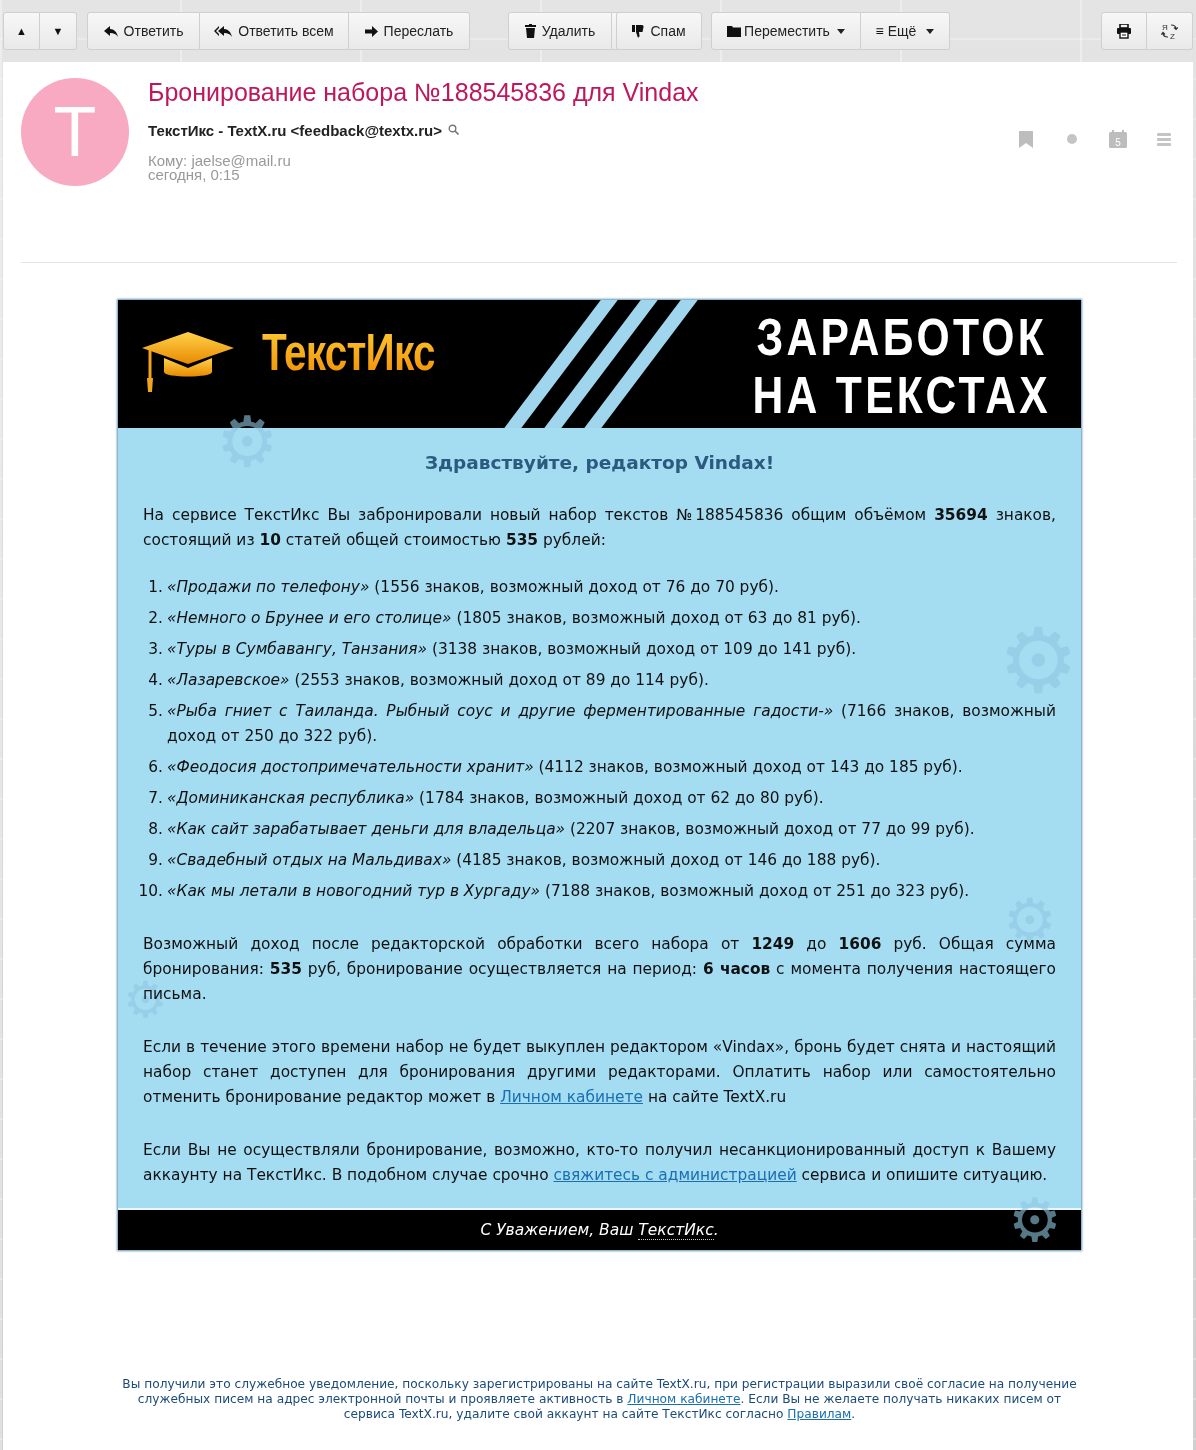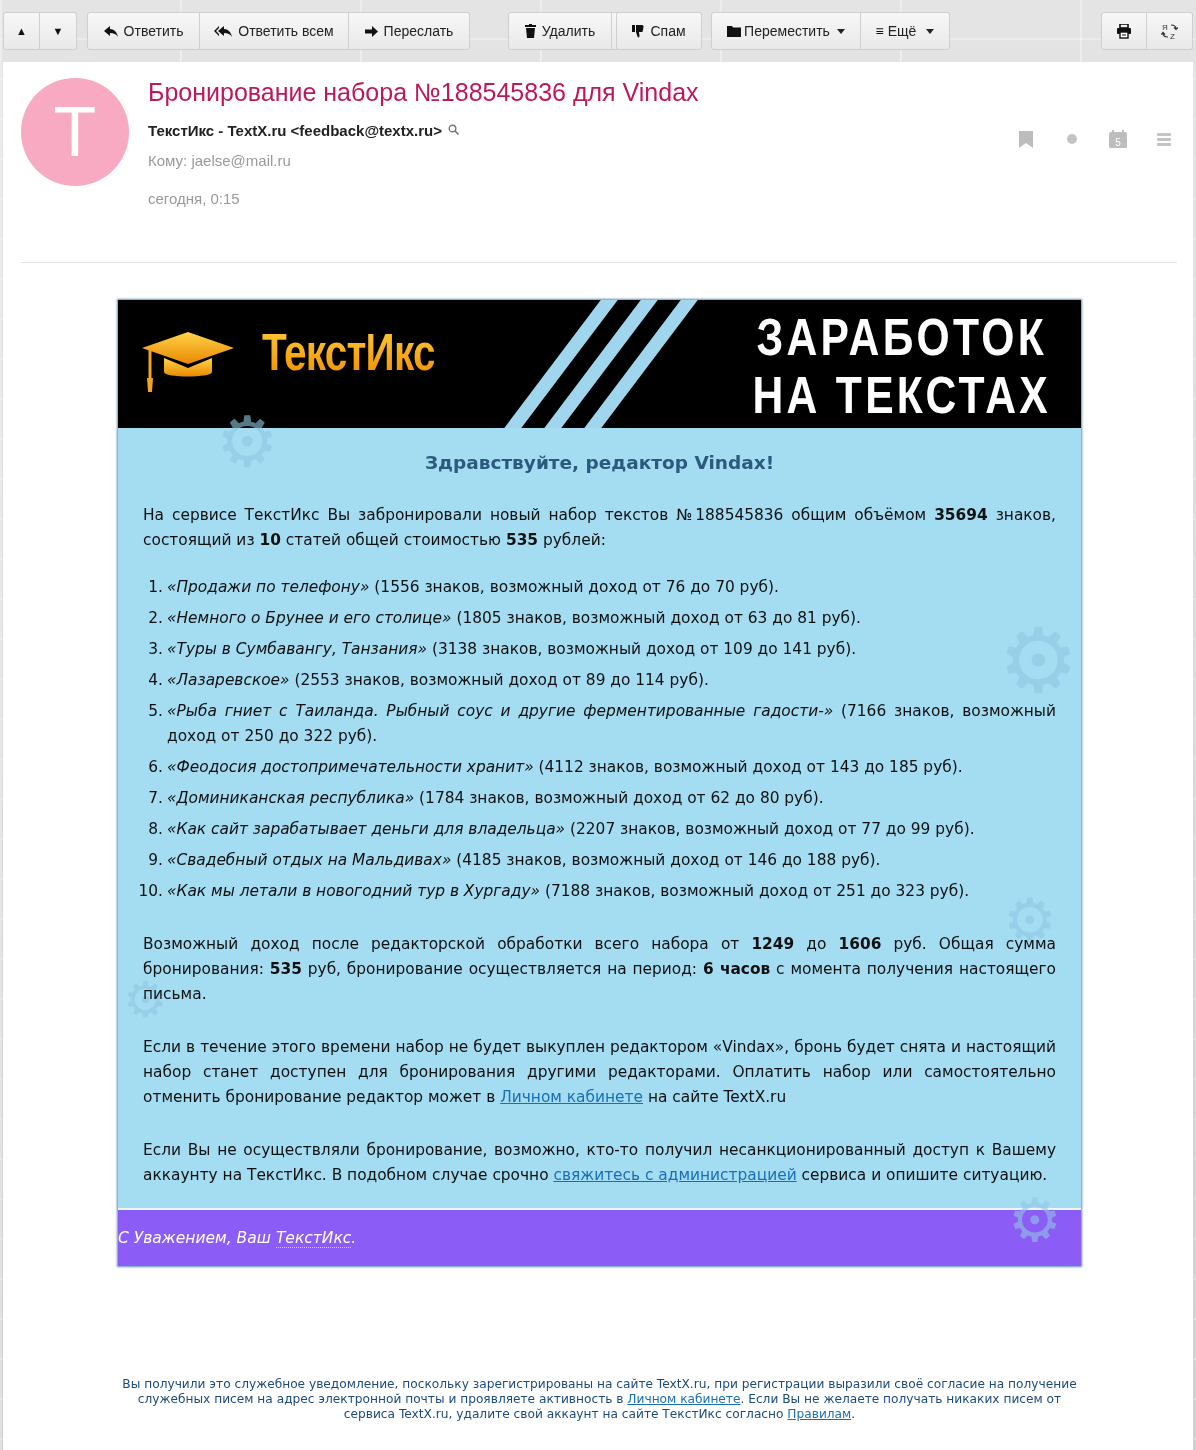--- a/index.html
+++ b/index.html
@@ -47,21 +47,21 @@
   .msg-head { position: relative; height: 160px; }
   .avatar {
     position: absolute; left: 18px; top: 16px; width: 108px; height: 108px; border-radius: 50%;
     background: #f7aac2; color: #fff; font-size: 70px; display: flex; align-items: center; justify-content: center;
     font-family: "Liberation Sans", sans-serif;
   }
   .subject { position: absolute; left: 145px; top: 16px; font-size: 25px; color: #be185d; }
   .sender { position: absolute; left: 145px; top: 60px; font-size: 15px; font-weight: bold; color: #222; display: flex; align-items: center; gap: 6px; }
   .sender .mag { font-size: 12px; color: #777; font-weight: normal; }
   .to { position: absolute; left: 145px; top: 90px; font-size: 15px; color: #999; }
-  .date { position: absolute; left: 145px; top: 128px; font-size: 15px; color: #999; }
+  .date { position: absolute; left: 145px; top: 104px; font-size: 15px; color: #999; }
   .head-icons { position: absolute; right: 20px; top: 68px; display: flex; gap: 28px; align-items: center; }
   .hi { width: 18px; height: 18px; display: flex; align-items: center; justify-content: center; cursor: pointer; }
   .divider { position: absolute; left: 18px; right: 16px; top: 200px; height: 1px; background: #e4e4e4; }
 
   
   .card {
     position: absolute; left: 115px; top: 238px; width: 963px;
     border-radius: 0; overflow: hidden; box-shadow: 0 0 2px 1px #5f8fb3;
   }
   .banner { height: 128px; background: #000; position: relative; overflow: hidden; }
@@ -85,21 +85,21 @@
   .greeting { text-align: center; font-weight: bold; color: #2c5a7e; font-size: 18.5px; margin-top: 2px; margin-bottom: 28px; position: relative; }
   .body-area p { text-align: justify; position: relative; }
   .art-list { list-style: none; margin: 22px 0 28px 0; position: relative; }
   .art-list li { position: relative; padding-left: 24px; margin-bottom: 6px; text-align: justify; }
   .art-list li .num { position: absolute; left: 0; width: 20px; text-align: right; }
   .art-list li.w2 .num { left: -10px; width: 30px; }
   .art-list em { font-style: italic; }
   .gap { height: 28px; }
   a.lnk { color: #1a6fb0; text-decoration: underline; cursor: pointer; }
 
-  .footer-bar { background: #8b5cf6; height: 58px; display: flex; align-items: center; justify-content: flex-start; border-top: 2px solid #e9f6fb; }
+  .footer-bar { background: #000000; height: 42px; display: flex; align-items: center; justify-content: center; border-top: 2px solid #e9f6fb; }
   .footer-bar span { color: #fff; font-style: italic; font-family: "DejaVu Sans", sans-serif; font-size: 15.5px; }
   .footer-bar .sig { border-bottom: 1px dotted #ccc; }
 
   .disclaimer {
     position: absolute; left: 115px; top: 1315px; width: 963px; text-align: center;
     font-family: "DejaVu Sans", sans-serif; font-size: 12.2px; color: #1d4b79; line-height: 15px;
   }
 </style>
 </head>
 <body>

